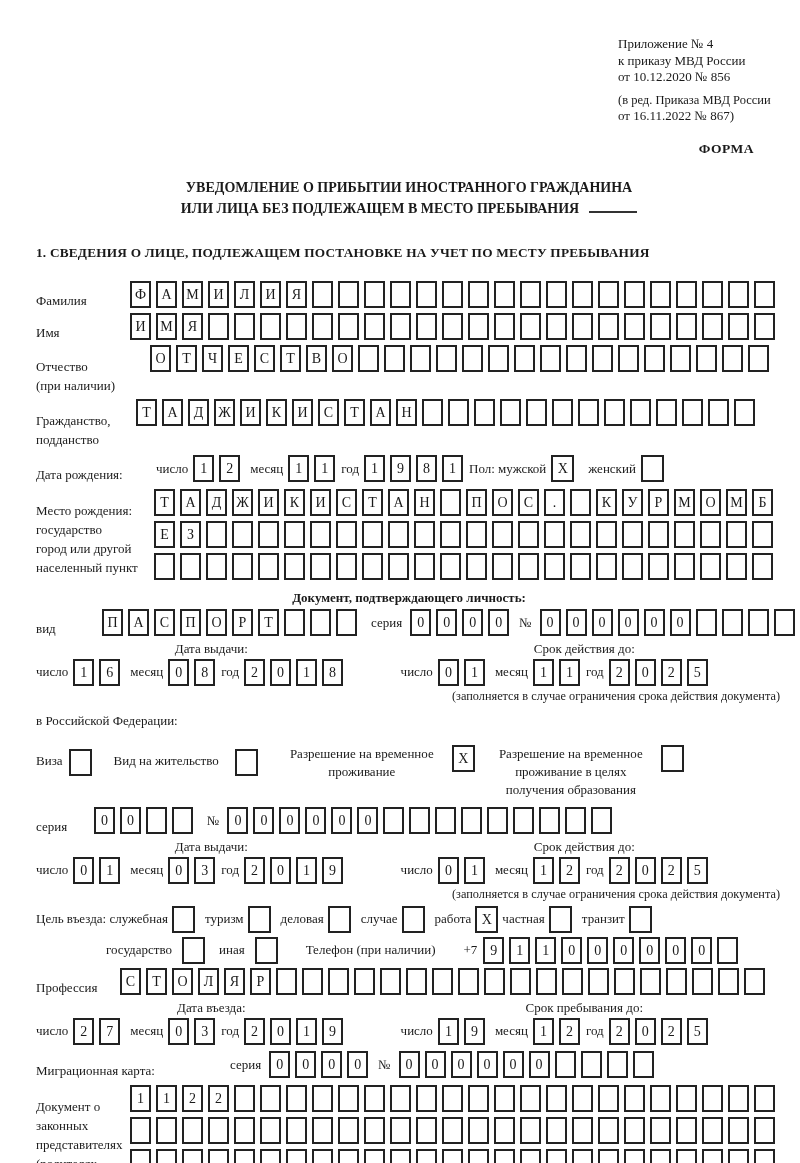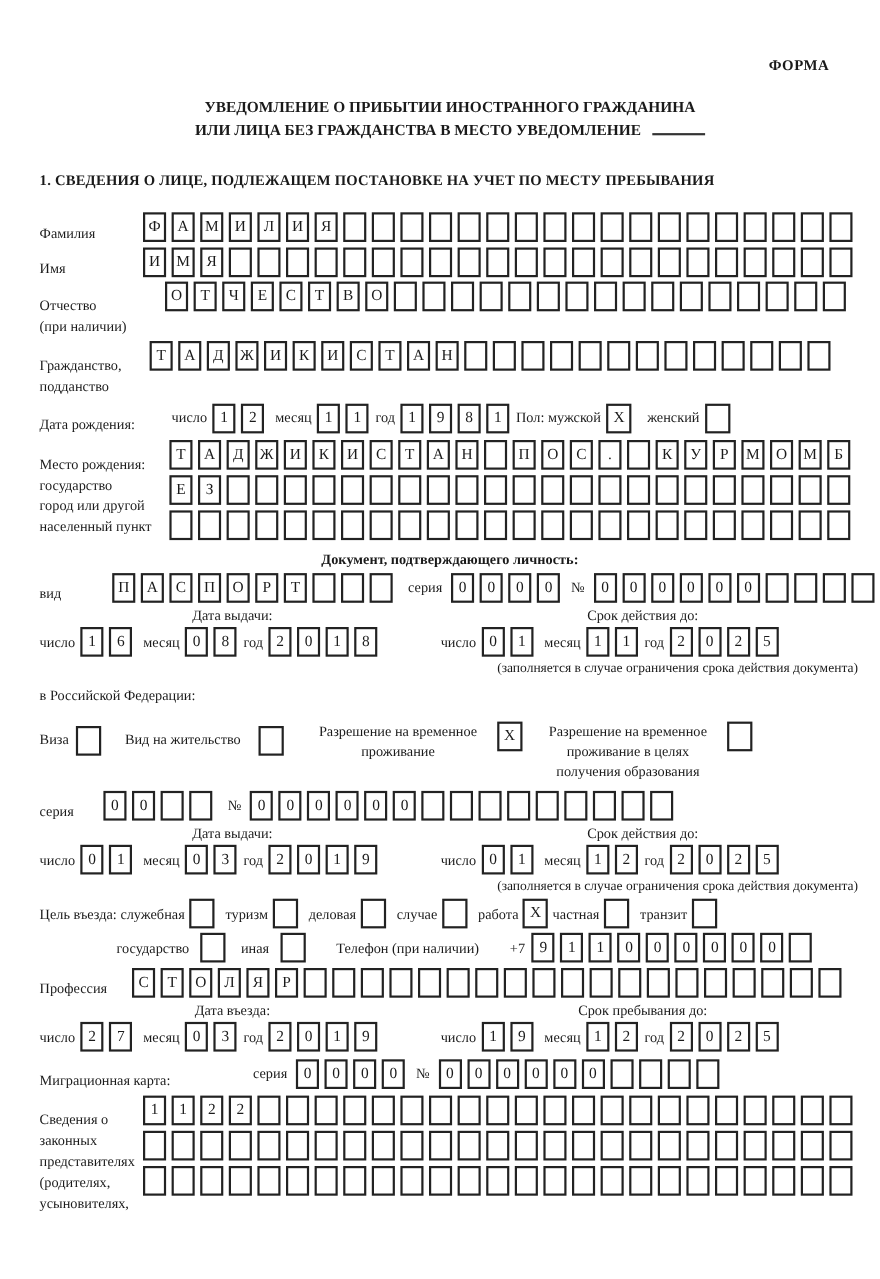--- a/index.html
+++ b/index.html
@@ -43,26 +43,33 @@
   .stack{text-align:center;line-height:18px;}
   .cbrow{align-items:flex-start;margin-top:8px;margin-bottom:8px;}
   .cbrow .cells{margin-top:0px;}
   .purpose .cells{margin:0 4px;}
 </style>
 </head>
 <body>
 
 <div class="page">
 
+  <div class="hdr">
+    <div>Приложение № 4</div>
+    <div>к приказу МВД России</div>
+    <div>от 10.12.2020 № 856</div>
+    <div class="rev">(в ред. Приказа МВД России</div>
+    <div>от 16.11.2022 № 867)</div>
+  </div>
 
   <div class="forma">ФОРМА</div>
 
   <div class="title">
     <div>УВЕДОМЛЕНИЕ О ПРИБЫТИИ ИНОСТРАННОГО ГРАЖДАНИНА</div>
-    <div><span>ИЛИ ЛИЦА БЕЗ ГРАЖДАНСТВА В МЕСТО УВЕДОМЛЕНИЕ</span><span class="blank-line"></span></div>
+    <div><span>ИЛИ ЛИЦА БЕЗ ПОДЛЕЖАЩЕМ В МЕСТО ПРЕБЫВАНИЯ</span><span class="blank-line"></span></div>
   </div>
 
   <div class="sec-heading">1. СВЕДЕНИЯ О ЛИЦЕ, ПОДЛЕЖАЩЕМ ПОСТАНОВКЕ НА УЧЕТ ПО МЕСТУ ПРЕБЫВАНИЯ</div>
 
   <div class="row" style="margin-top:20px;">
     <span class="lbl w94">Фамилия</span>
     <span class="cells">
         <span class="cell">Ф</span>
         <span class="cell">А</span>
         <span class="cell">М</span>
@@ -649,21 +656,21 @@
         <span class="cell">0</span>
         <span class="cell"></span>
         <span class="cell"></span>
         <span class="cell"></span>
         <span class="cell"></span>
       </span>
   </div>
 
   <div class="row top" style="margin-top:6px;">
     <span class="lbl w94 lines">
-      <div>Сведения о</div>
+      <div>Документ о</div>
       <div>законных</div>
       <div>представителях</div>
       <div>(родителях,</div>
       <div>усыновителях,</div>
 
     </span>
     <span class="bp-cells">
       <div class="cells">
           <span class="cell">1</span>
           <span class="cell">1</span>

